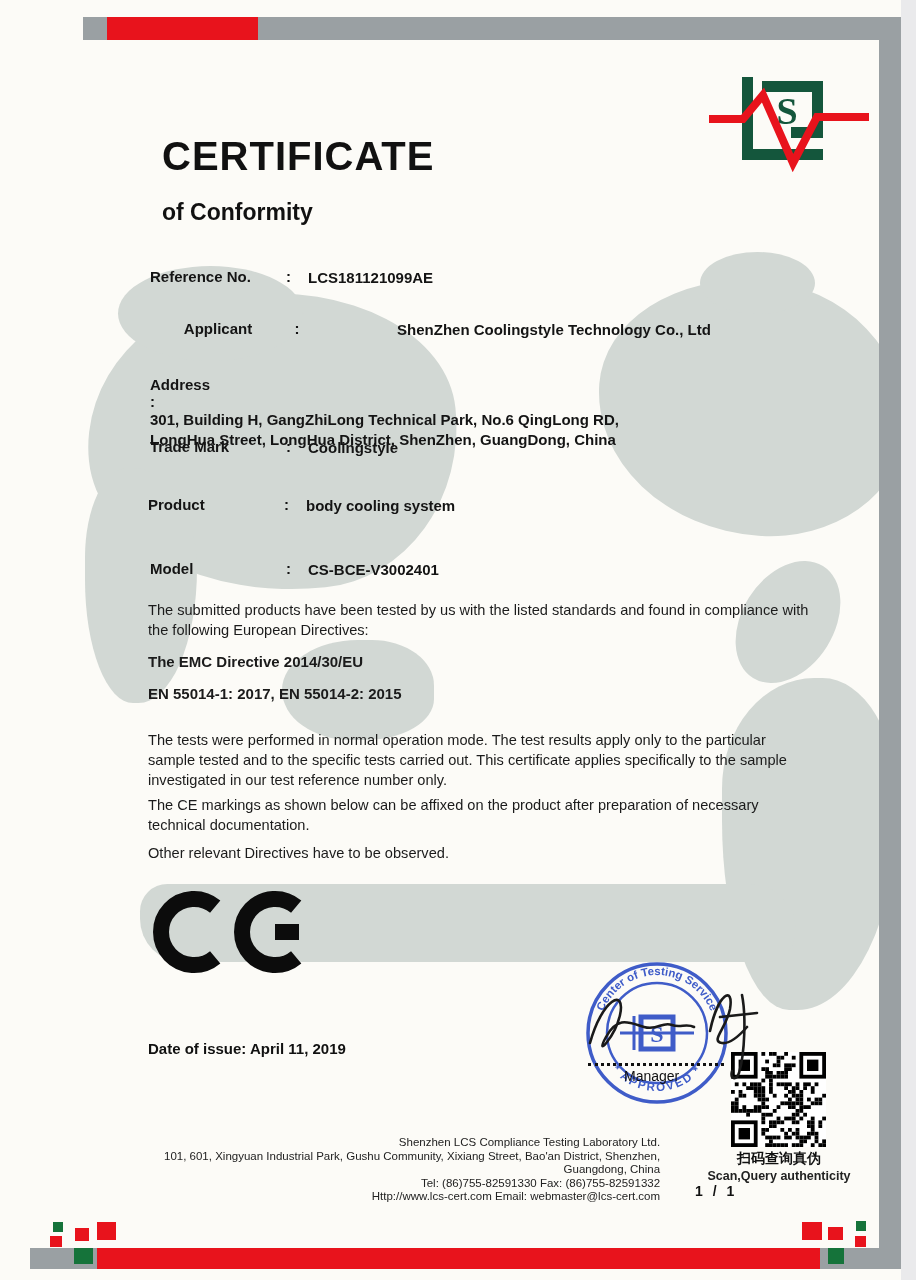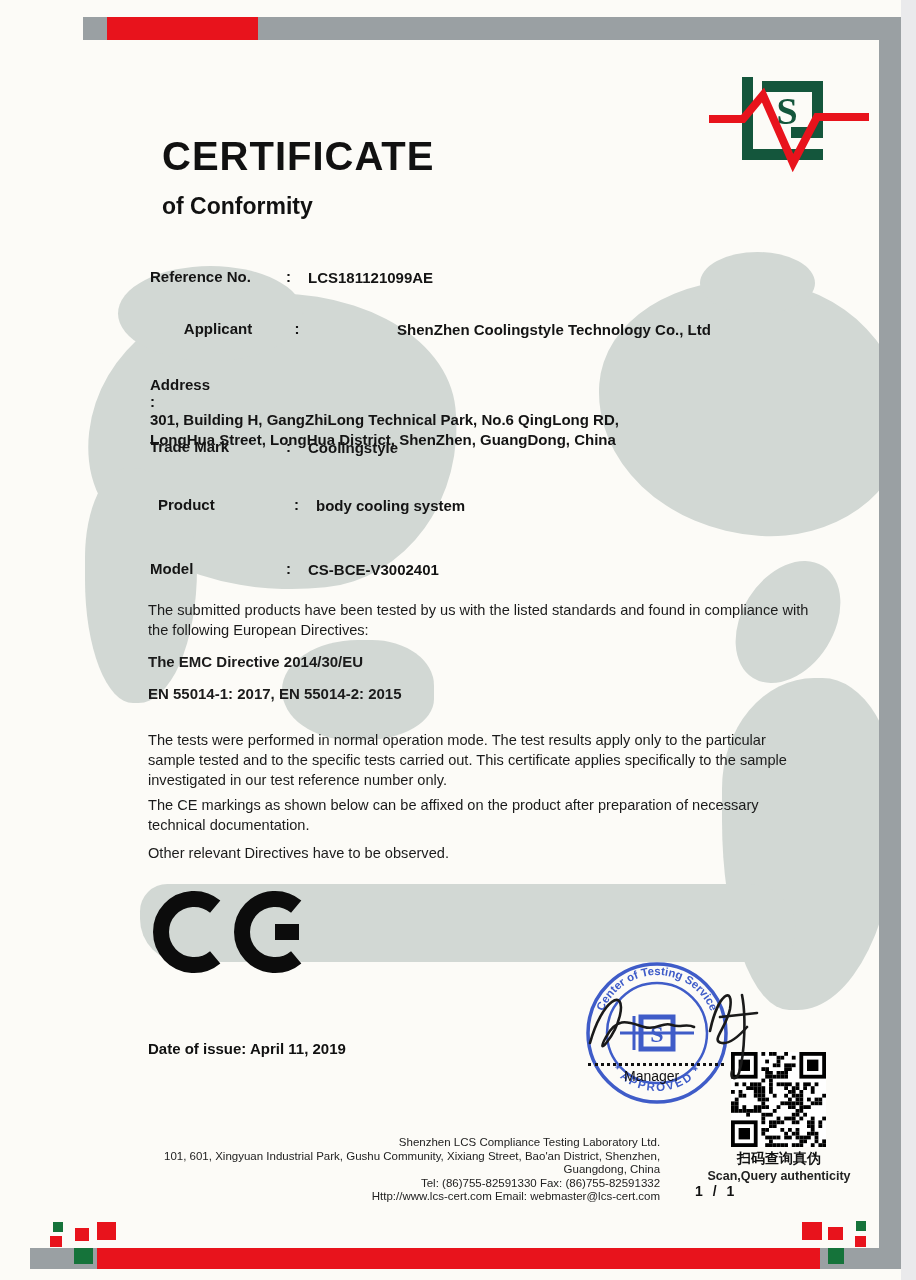--- a/index.html
+++ b/index.html
@@ -11,21 +11,21 @@
   .bar-gray{background:#9aa0a3;}
   .bar-red{background:#e8131c;}
   .sq-red{background:#e8131c;}
   .sq-green{background:#15733a;}
   .scan-edge{background:#eaeaec;z-index:5;}
   
   .map{background:#d2d8d4;z-index:1;}
   
   .content{z-index:3;color:#1b1b1b;}
   .title1{font-size:40px;font-weight:bold;letter-spacing:1px;color:#111;}
-  .title2{font-size:23px;font-weight:bold;color:#111;margin-top:14px;}
+  .title2{font-size:23px;font-weight:bold;color:#111;margin-top:20px;}
   .field-row{display:flex;font-size:15px;font-weight:bold;color:#141414;}
   .field-label{width:136px;}
   .field-colon{width:22px;}
   .field-value{width:492px;line-height:20px;}
   .para{font-size:14.6px;line-height:20px;width:662px;color:#1b1b1b;}
   .para-bold{font-weight:bold;font-size:15px;}
   .date-line{font-size:15px;font-weight:bold;color:#111;}
   .footer{font-size:11.5px;line-height:13.6px;color:#222;text-align:right;}
   .footer .cell{display:inline-block;width:168px;}
   .pagenum{font-size:14px;font-weight:bold;letter-spacing:3px;color:#111;}
@@ -103,21 +103,21 @@
   <div class="abs content field-row" style="left:150px;top:376px;flex-direction:column;">
     <span class="field-label">Address</span>
     <span class="field-colon">:</span>
     <span class="field-value">301, Building H, GangZhiLong Technical Park, No.6 QingLong RD, LongHua Street, LongHua District, ShenZhen, GuangDong, China</span>
   </div>
   <div class="abs content field-row" style="left:150px;top:438px;">
     <span class="field-label">Trade Mark</span>
     <span class="field-colon">:</span>
     <span class="field-value">Coolingstyle</span>
   </div>
-  <div class="abs content field-row" style="left:158px;top:496px;">
+  <div class="abs content field-row" style="left:148px;top:496px;">
     <span class="field-label">Product</span>
     <span class="field-colon">:</span>
     <span class="field-value">body cooling system</span>
   </div>
   <div class="abs content field-row" style="left:150px;top:548px;margin-top:12px;">
     <span class="field-label">Model</span>
     <span class="field-colon">:</span>
     <span class="field-value">CS-BCE-V3002401</span>
   </div>
 

